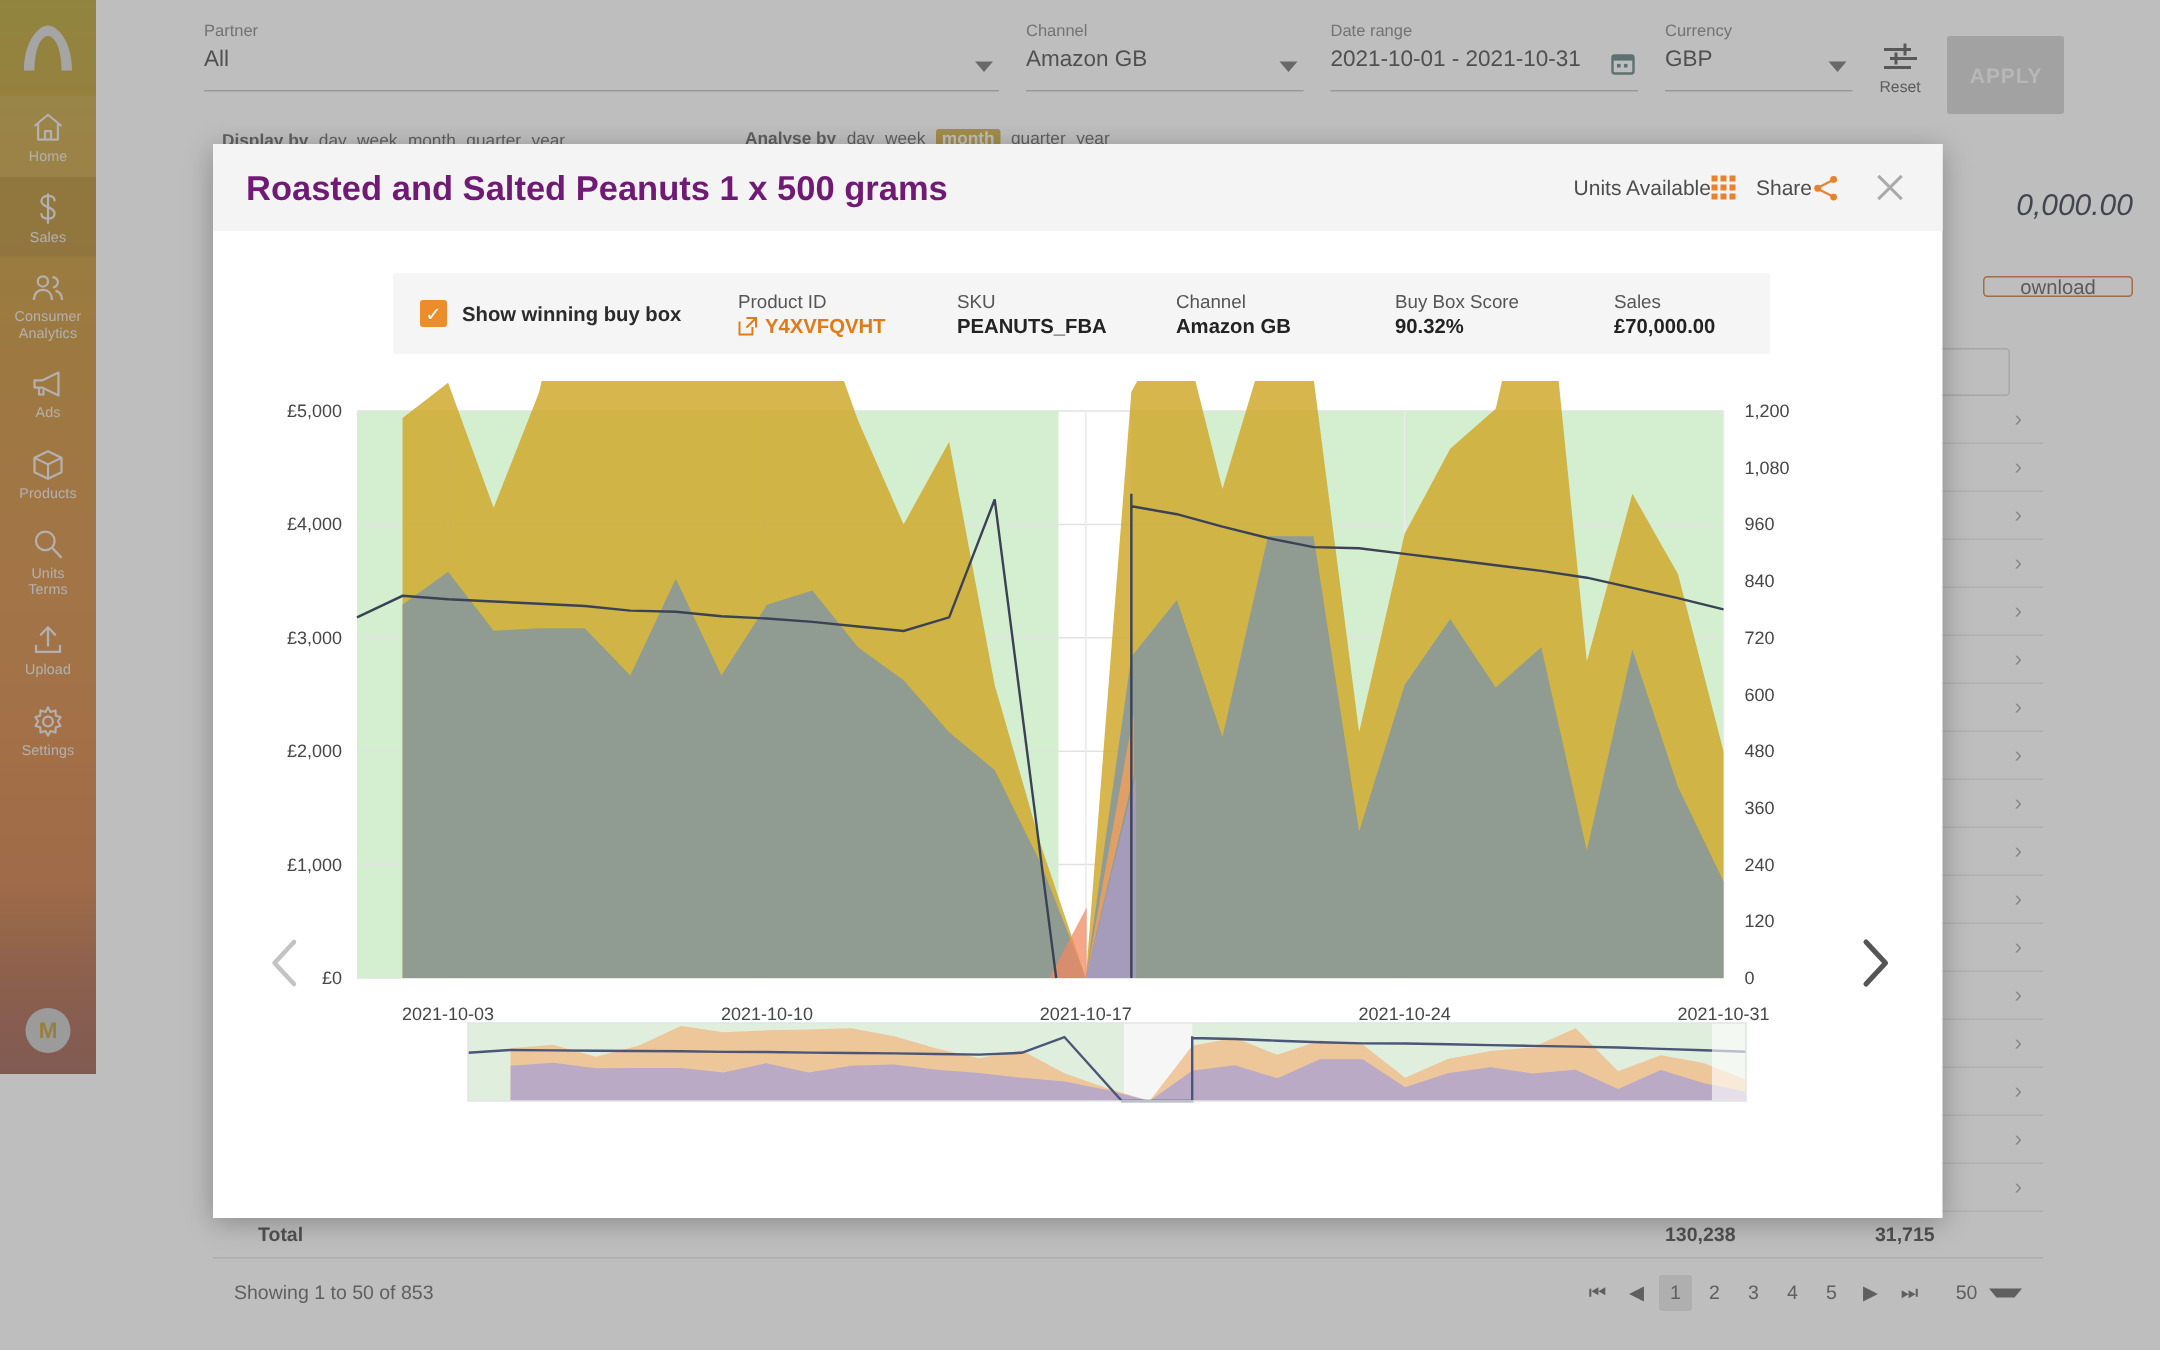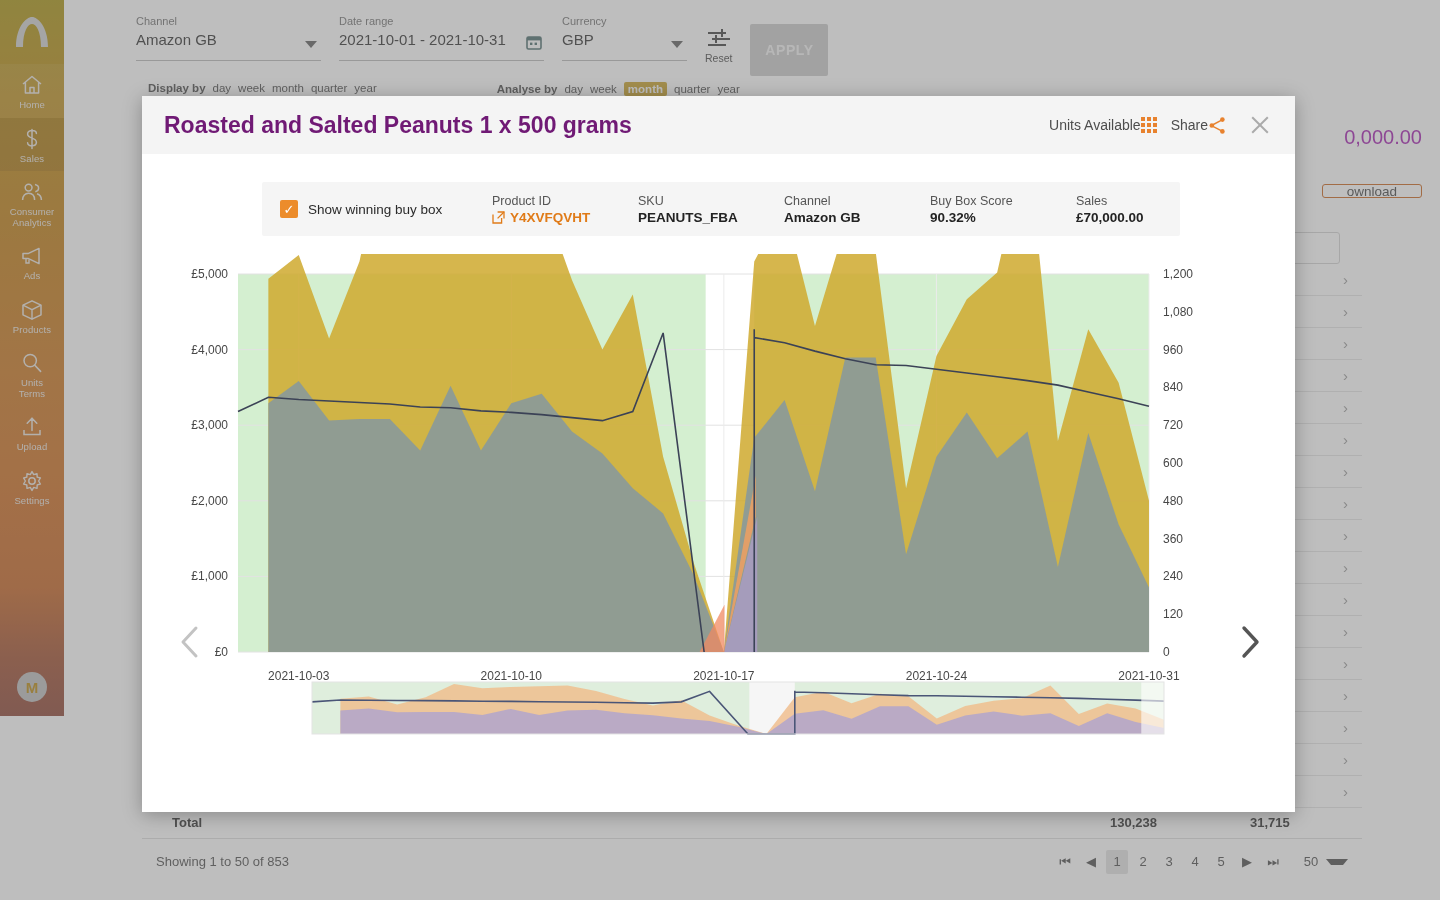--- a/index.html
+++ b/index.html
@@ -56,28 +56,28 @@
   .f-currency { width:125px; }
   .reset-btn { display:flex; flex-direction:column; align-items:center; gap:2px; padding-top:14px;text-align:center; }
   .reset-btn .rl { font-size:10.5px; color:#444; }
   .apply-btn {
     margin-top:10px; width:78px; height:52px; background:#c9c9c9; color:#f2f2f2;
     font-size:14px; font-weight:bold; letter-spacing:.6px;
     display:flex; align-items:center; justify-content:center; border-radius:2px;
   }
   .displayby-row {
     position:absolute; left:136px; top:82px; right:0; height:18px;
-    font-size:11.5px; color:#4a4a4a; display:flex; gap:6px; align-items:flex-start;padding-left:12px;
+    font-size:11.5px; color:#4a4a4a; display:flex; gap:6px; align-items:flex-end;padding-left:12px;
   }
   .displayby-row .grp { display:flex; gap:7px; align-items:center; }
   .displayby-row .ttl { font-weight:bold; }
   .displayby-row .chip.hi { background:#c9a227; color:#fff; padding:1px 4px; font-weight:bold; border-radius:2px; }
   .displayby-row .spacer { width:108px; }
 
-  .kpi-right { position:absolute; right:18px; top:126px; font-size:20px; color:#a21caf; }
+  .kpi-right { position:absolute; right:18px; top:126px; font-size:20px; color:#0f172a;font-style:italic; }
   .download-btn {
     position:absolute; right:18px; top:184px; width:100px; height:14px;
     border:1.6px solid #c9631a; color:#404040; border-radius:3px;
     display:flex; align-items:center; justify-content:center; font-size:13.5px;
   }
   .search-box { position:absolute; right:100px; top:232px; width:130px; height:32px; border:1px solid #d4d4d4; border-radius:3px; background:#fff; }
 
   .bg-table { position:absolute; left:150px; right:78px; top:264px; bottom:96px; }
   .bg-row { height:32px; border-bottom:1px solid #e4e4e4; display:flex; align-items:center; justify-content:flex-end; padding-right:14px; }
   .bg-row .chev { color:#9a9a9a; font-size:15px; }
@@ -121,21 +121,21 @@
 
   .info-strip {
     margin:28px 0 0 120px; width:918px; height:54px; background:#f5f5f5;
     display:flex; align-items:center; padding:0 18px; gap:0; border-radius:2px;
   }
   .chk-wrap { display:flex; align-items:center; gap:10px; width:212px; }
   .chk {
     width:18px; height:18px; background:#ec8c2b; border-radius:2px;
     display:flex; align-items:center; justify-content:center; color:#fff; font-size:13px; line-height:1;
   }
-  .chk-label { font-size:13.5px; font-weight:normal; color:#2b2b2b; }
+  .chk-label { font-size:13.5px; font-weight:bold; color:#2b2b2b; }
   .info-cell { display:flex; flex-direction:column; gap:2px; }
   .info-cell .k { font-size:12.5px; color:#555; }
   .info-cell .v { font-size:13.5px; font-weight:bold; color:#232323; }
   .info-cell .v.link { color:#e07b18; display:flex; align-items:center; gap:5px; }
   .c-pid { width:146px; } .c-sku { width:146px; } .c-chan { width:146px; } .c-bbs { width:146px;justify-content:flex-end; }
 
   
   .chart-area { position:absolute; left:0; top:158px; width:1153px; height:558px; }
   .nav-arrow { position:absolute; top:368px; width:34px; height:40px; cursor:pointer; }
   .nav-arrow svg { width:34px; height:40px; display:block; }
@@ -145,20 +145,25 @@
 </head>
 <body>
 
 <div id="root">
 
   <div class="bg-app">
 
     <div class="bg-main"></div>
 
     <div class="filters-bar">
+      <div class="field f-partner">
+        <div class="flabel">Partner</div>
+        <div class="fvalue">All</div>
+        <div class="caret"></div>
+      </div>
       <div class="field f-channel">
         <div class="flabel">Channel</div>
         <div class="fvalue">Amazon GB</div>
         <div class="caret"></div>
       </div>
       <div class="field f-date">
         <div class="flabel">Date range</div>
         <div class="fvalue">2021-10-01 - 2021-10-31</div>
         <svg style="position:absolute;right:2px;bottom:10px" width="16" height="16" viewBox="0 0 16 16">
             <rect x="1" y="3" width="14" height="12" rx="1.5" fill="none" stroke="#4a6b6b" stroke-width="1.6"></rect>

